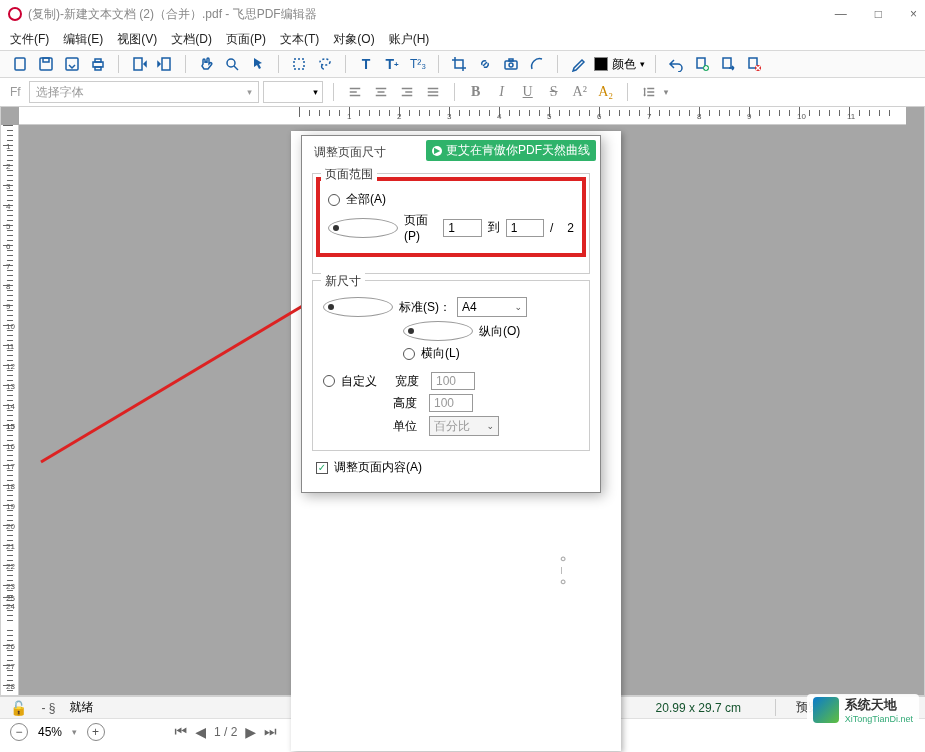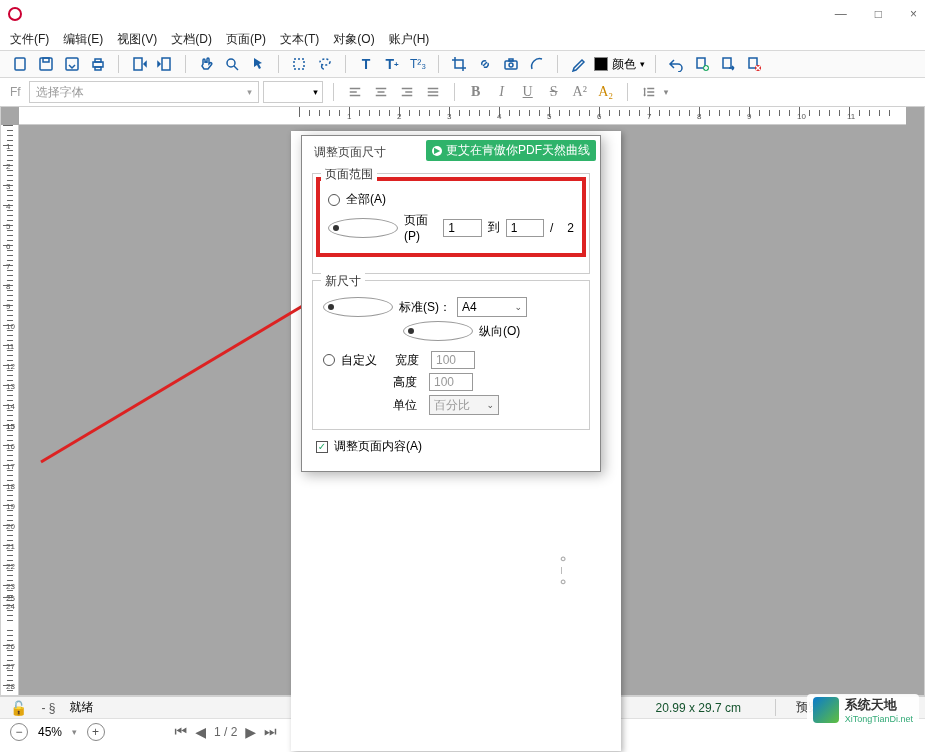--- a/index.html
+++ b/index.html
@@ -66,20 +66,21 @@
 .pager .pbtn { cursor: pointer; font-size: 14px; }
 .colorlbl { display: flex; align-items: center; gap: 4px; }
 .lock-chain { position: absolute; right: 18px; top: 270px; color: #aaa; font-size: 14px; writing-mode: vertical-lr; }
 svg { fill: none; stroke: currentColor; stroke-width: 1.5; }
 </style>
 </head>
 <body>
 
 <div class="titlebar">
   <div class="app-icon"></div>
+  <span>(复制)-新建文本文档 (2)（合并）.pdf - 飞思PDF编辑器</span>
   <div class="winctl">
     <span>—</span>
     <span>□</span>
     <span>×</span>
   </div>
 </div>
 
 <div class="menubar">
   <span>文件(F)</span>
   <span>编辑(E)</span>
@@ -579,20 +580,24 @@
         <span>标准(S)：</span>
         <div class="sel">
             <span>A4</span>
             <span class="arr">⌄</span>
           </div>
       </div>
       <div class="row indent">
         <span class="radio sel"></span>
         <span>纵向(O)</span>
       </div>
+      <div class="row indent">
+        <span class="radio"></span>
+        <span>横向(L)</span>
+      </div>
       <div class="row" style="margin-top:10px">
         <span class="radio"></span>
         <span style="width:48px">自定义</span>
         <span style="width:30px">宽度</span>
         <div class="txtin" style="color:#999">
             <span>100</span>
           </div>
       </div>
       <div class="row" style="margin-left:70px">
         <span style="width:30px">高度</span>

